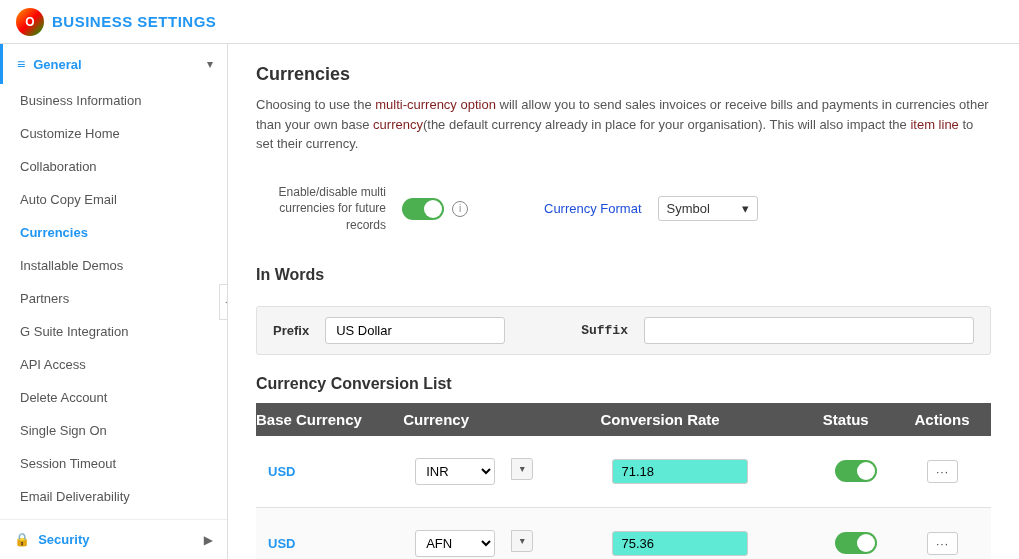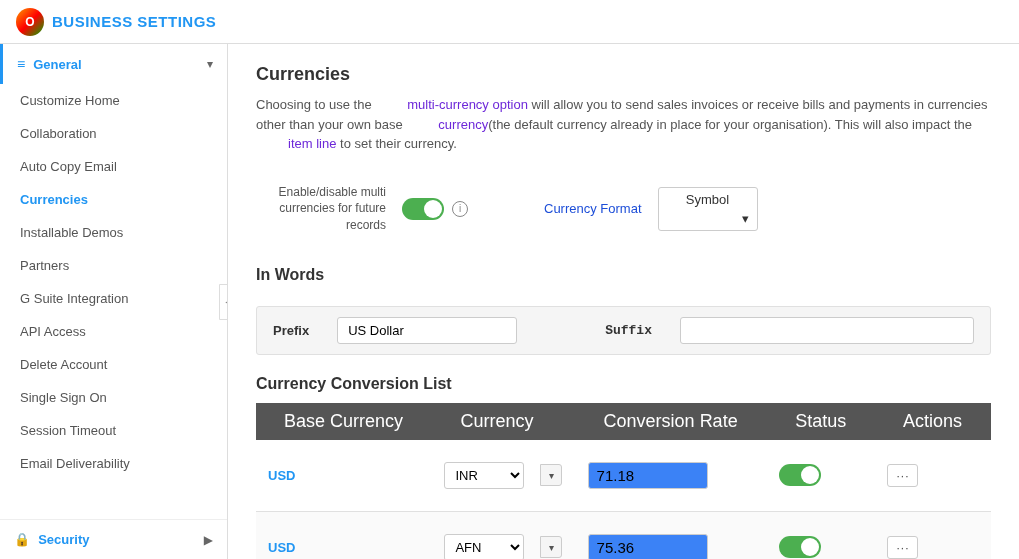--- a/index.html
+++ b/index.html
@@ -92,21 +92,21 @@
       overflow-y: auto;
       padding: 20px 28px;
     }
 
     .section-title {
       font-size: 18px; font-weight: bold; color: #333; margin-bottom: 10px;
     }
     .description {
       font-size: 13px; color: #555; line-height: 1.5; margin-bottom: 18px;
     }
-    .description a { color: #6d28d9; text-decoration: none; margin-left: 32px; }
+    .description a { color: #7f1d1d; text-decoration: none; }
 
     
     .enable-row {
       display: flex; align-items: center; gap: 16px;
       margin-bottom: 20px; padding: 12px 0;
     }
     .enable-label { font-size: 12px; color: #555; text-align: right; max-width: 130px; line-height: 1.4; }
     .toggle-container { display: flex; align-items: center; gap: 8px; }
     .toggle {
       width: 42px; height: 22px; background: #4caf50; border-radius: 11px;
@@ -118,28 +118,28 @@
     }
     .info-icon {
       width: 16px; height: 16px; border-radius: 50%; border: 1px solid #888;
       display: flex; align-items: center; justify-content: center;
       font-size: 10px; color: #888; cursor: pointer;
     }
     .currency-format-label { font-size: 13px; font-weight: normal; color: #1d4ed8; margin-left: 60px; }
     .currency-format-select {
       border: 1px solid #ccc; border-radius: 3px; padding: 4px 8px;
       font-size: 13px; background: #fff; cursor: pointer;
-      display: flex; align-items: center; gap: 4px; min-width: 100px; flex-direction: column;
+      display: flex; align-items: center; gap: 4px; min-width: 100px;
     }
 
     
     .in-words-title { font-size: 16px; font-weight: bold; color: #333; margin-bottom: 22px; }
     .in-words-row {
       background: #f5f5f5; border: 1px solid #e0e0e0; border-radius: 3px;
-      display: flex; align-items: center; padding: 10px 16px; gap: 28px; margin-bottom: 20px;
+      display: flex; align-items: center; padding: 10px 16px; gap: 16px; margin-bottom: 20px;
     }
     .prefix-label { font-weight: bold; font-size: 13px; color: #333; }
     .prefix-input {
       border: 1px solid #ccc; border-radius: 3px; padding: 5px 10px;
       font-size: 13px; width: 180px;
     }
     .suffix-label { font-weight: bold; font-size: 13px; color: #333; margin-left: 60px; font-family: Liberation Mono, monospace; }
     .suffix-input {
       border: 1px solid #ccc; border-radius: 3px; padding: 5px 10px;
       font-size: 13px; flex: 1;
@@ -151,45 +151,45 @@
     }
     .ccl-title { font-size: 16px; font-weight: bold; color: #333; }
     .create-btn {
       background: #2196f3; color: #fff; border: 2px solid #e65100;
       padding: 6px 20px; border-radius: 3px; font-size: 13px; cursor: pointer; font-weight: bold;
     }
 
     
     .conv-table { width: 100%; border-collapse: collapse; }
     .conv-table th {
-      background: #555; color: #fff; padding: 8px 28px;
-      text-align: left; font-size: 18px; font-weight: normal;
+      background: #555; color: #fff; padding: 8px 0;
+      text-align: left; font-size: 15px; font-weight: bold;
     }
     .conv-table td {
       padding: 22px 12px; border-bottom: 1px solid #e0e0e0;
       font-size: 13px;
     }
     .conv-table tr:nth-child(even) td { background: #fafafa; }
     .base-currency-cell { color: #2196f3; font-weight: bold; }
 
     .currency-select-cell {
-      display: flex; align-items: center; gap: 16px;
+      display: flex; align-items: flex-start; gap: 16px;
     }
     .currency-dropdown {
       border: 1px solid #ccc; border-radius: 3px; padding: 4px 6px;
       font-size: 13px; background: #fff; min-width: 80px;
     }
     .drop-arrow {
       width: 22px; height: 22px; border: 1px solid #ccc; background: #f5f5f5;
       border-radius: 0 3px 3px 0; display: flex; align-items: center; justify-content: center;
       font-size: 10px; color: #555; cursor: pointer;
     }
     .rate-input {
       border: 1px solid #ccc; border-radius: 3px; padding: 4px 8px;
-      font-size: 15px; width: 120px; background: #3b82f6;
+      font-size: 13px; width: 136px; background: #5eead4;
     }
     .status-toggle {
       width: 42px; height: 22px; background: #4caf50; border-radius: 11px;
       position: relative; cursor: pointer;
     }
     .status-toggle::after {
       content: ''; position: absolute; width: 18px; height: 18px; background: #fff;
       border-radius: 50%; top: 2px; right: 2px;
     }
     .actions-btn {
@@ -215,20 +215,23 @@
 
     <div class="sidebar-general-header">
       <span class="gen-label">
         <span class="gen-icon">≡</span>
         <span>General</span>
       </span>
       <span class="chevron">▾</span>
     </div>
 
     <div>
+      <div class="sidebar-menu-item">
+        <span>Business Information</span>
+      </div>
       <div class="sidebar-menu-item">
         <span>Customize Home</span>
       </div>
       <div class="sidebar-menu-item">
         <span>Collaboration</span>
       </div>
       <div class="sidebar-menu-item">
         <span>Auto Copy Email</span>
       </div>
       <div class="sidebar-menu-item active">

